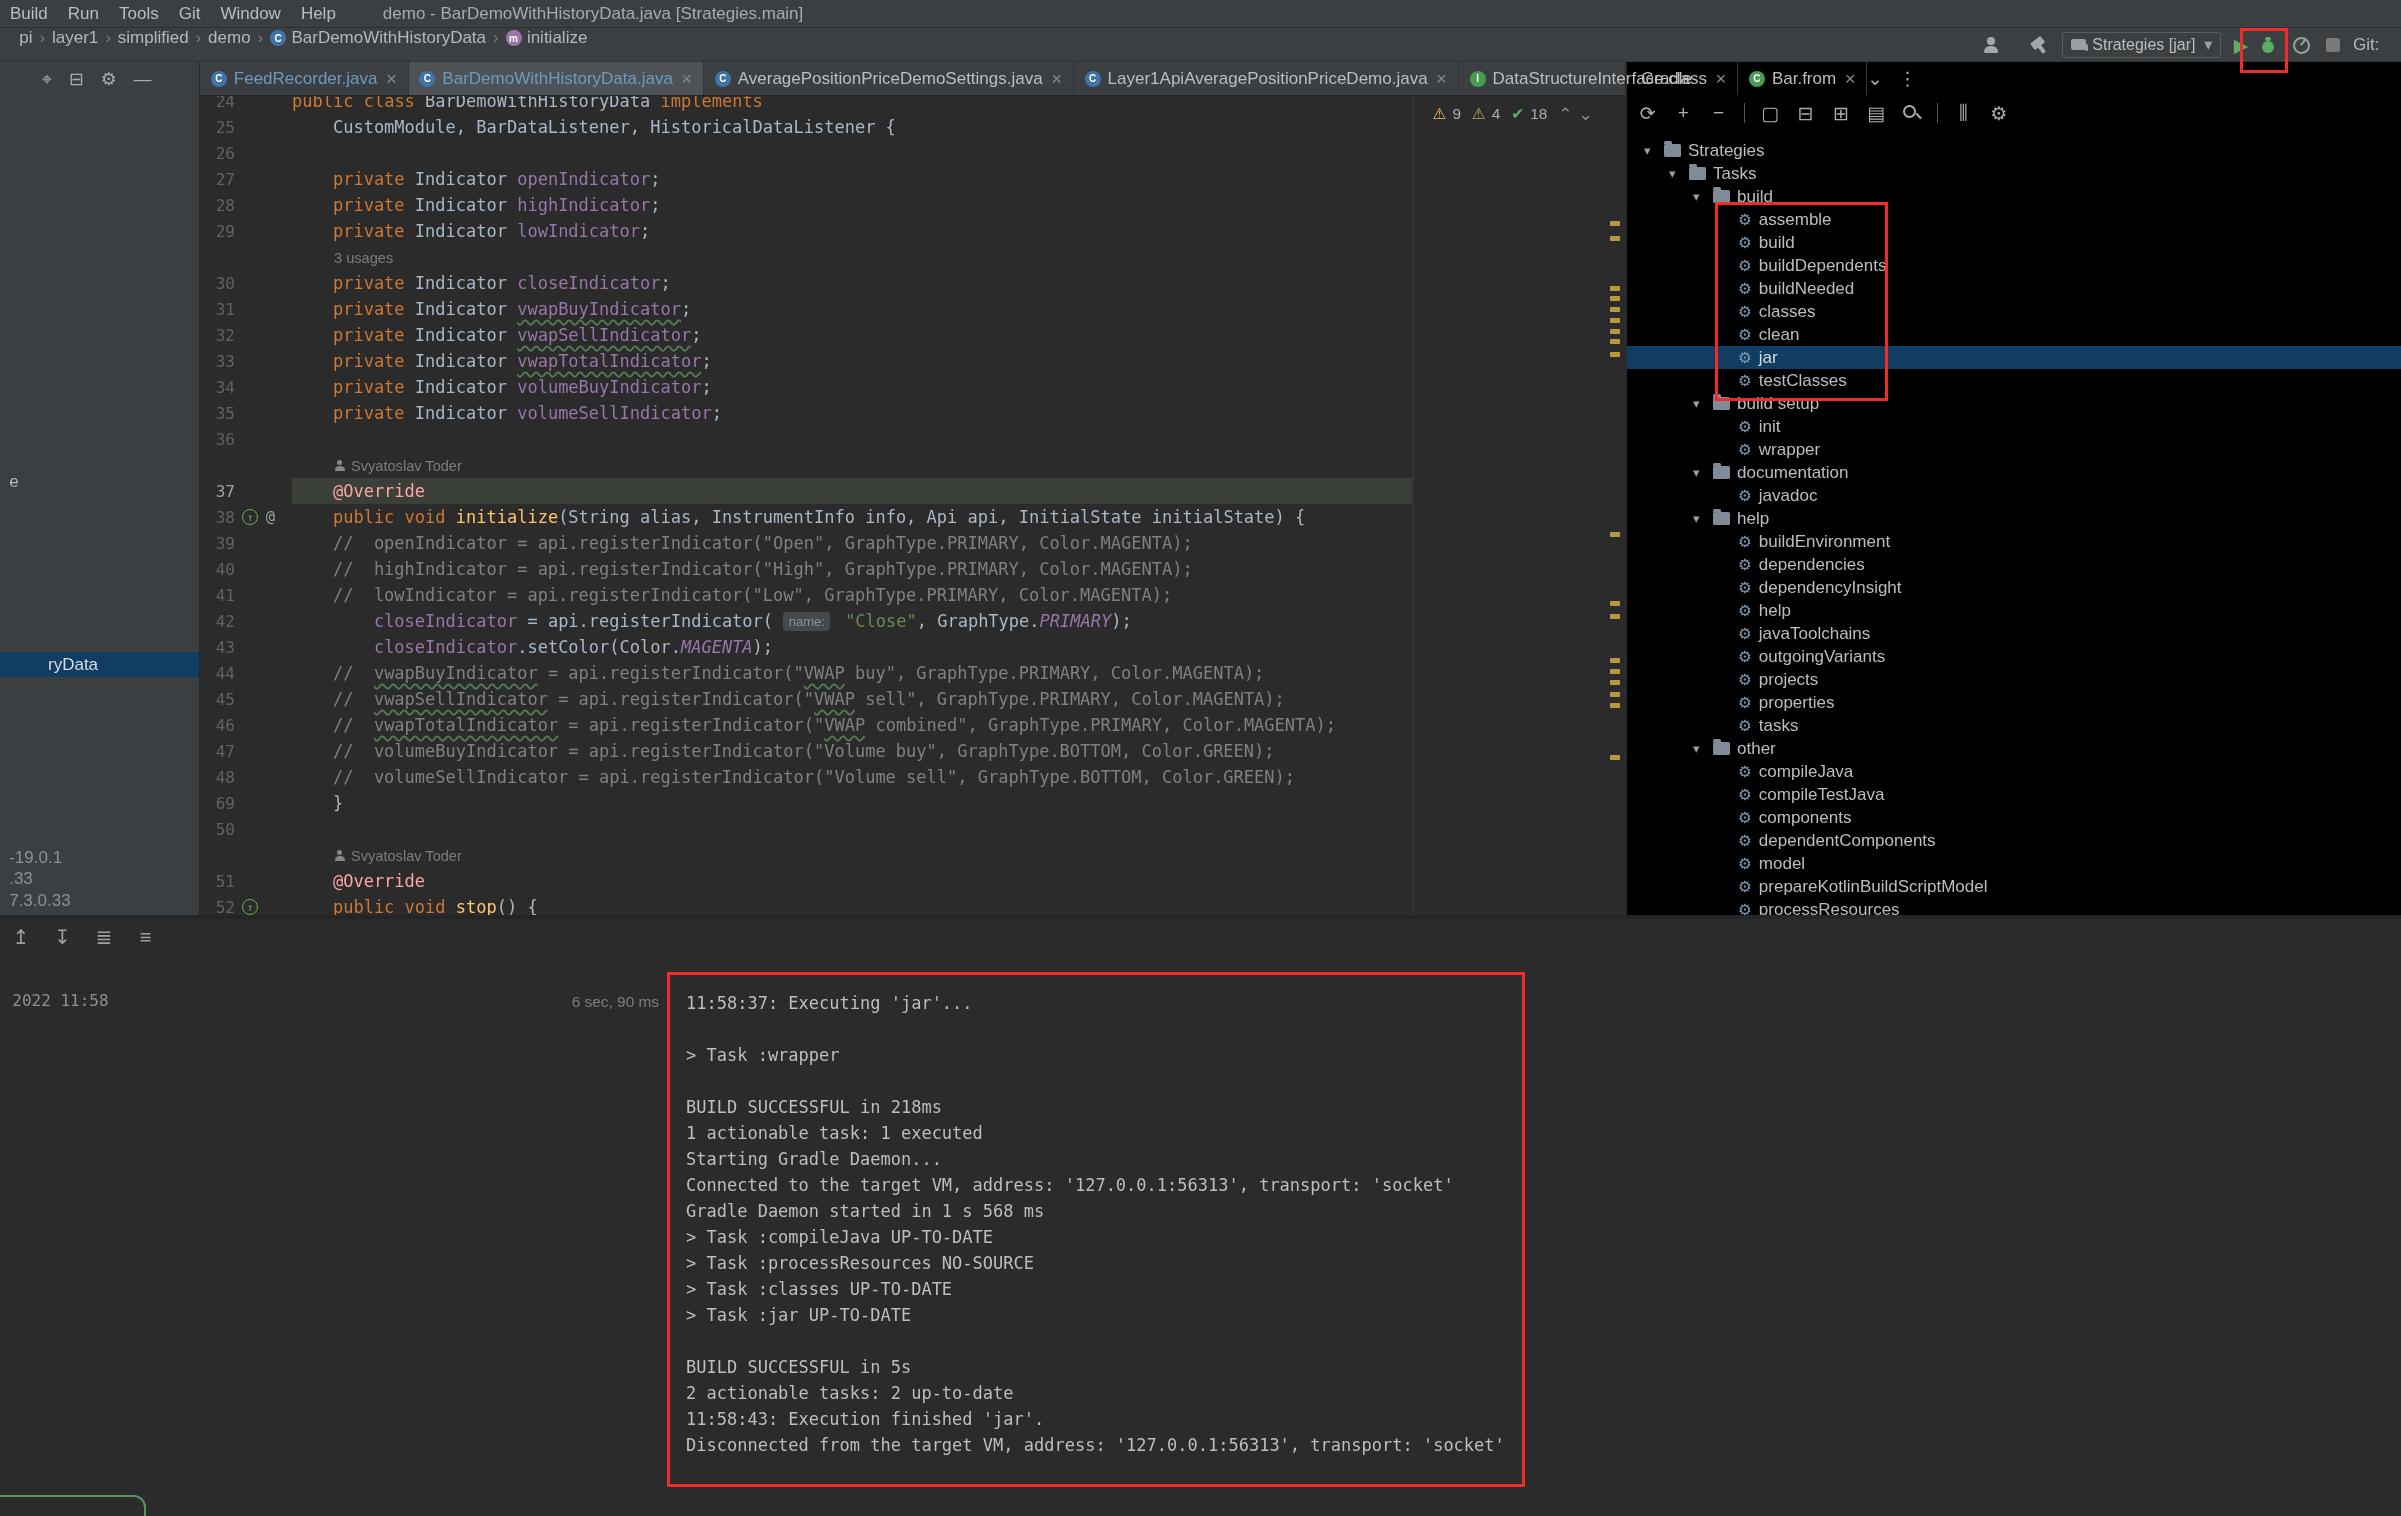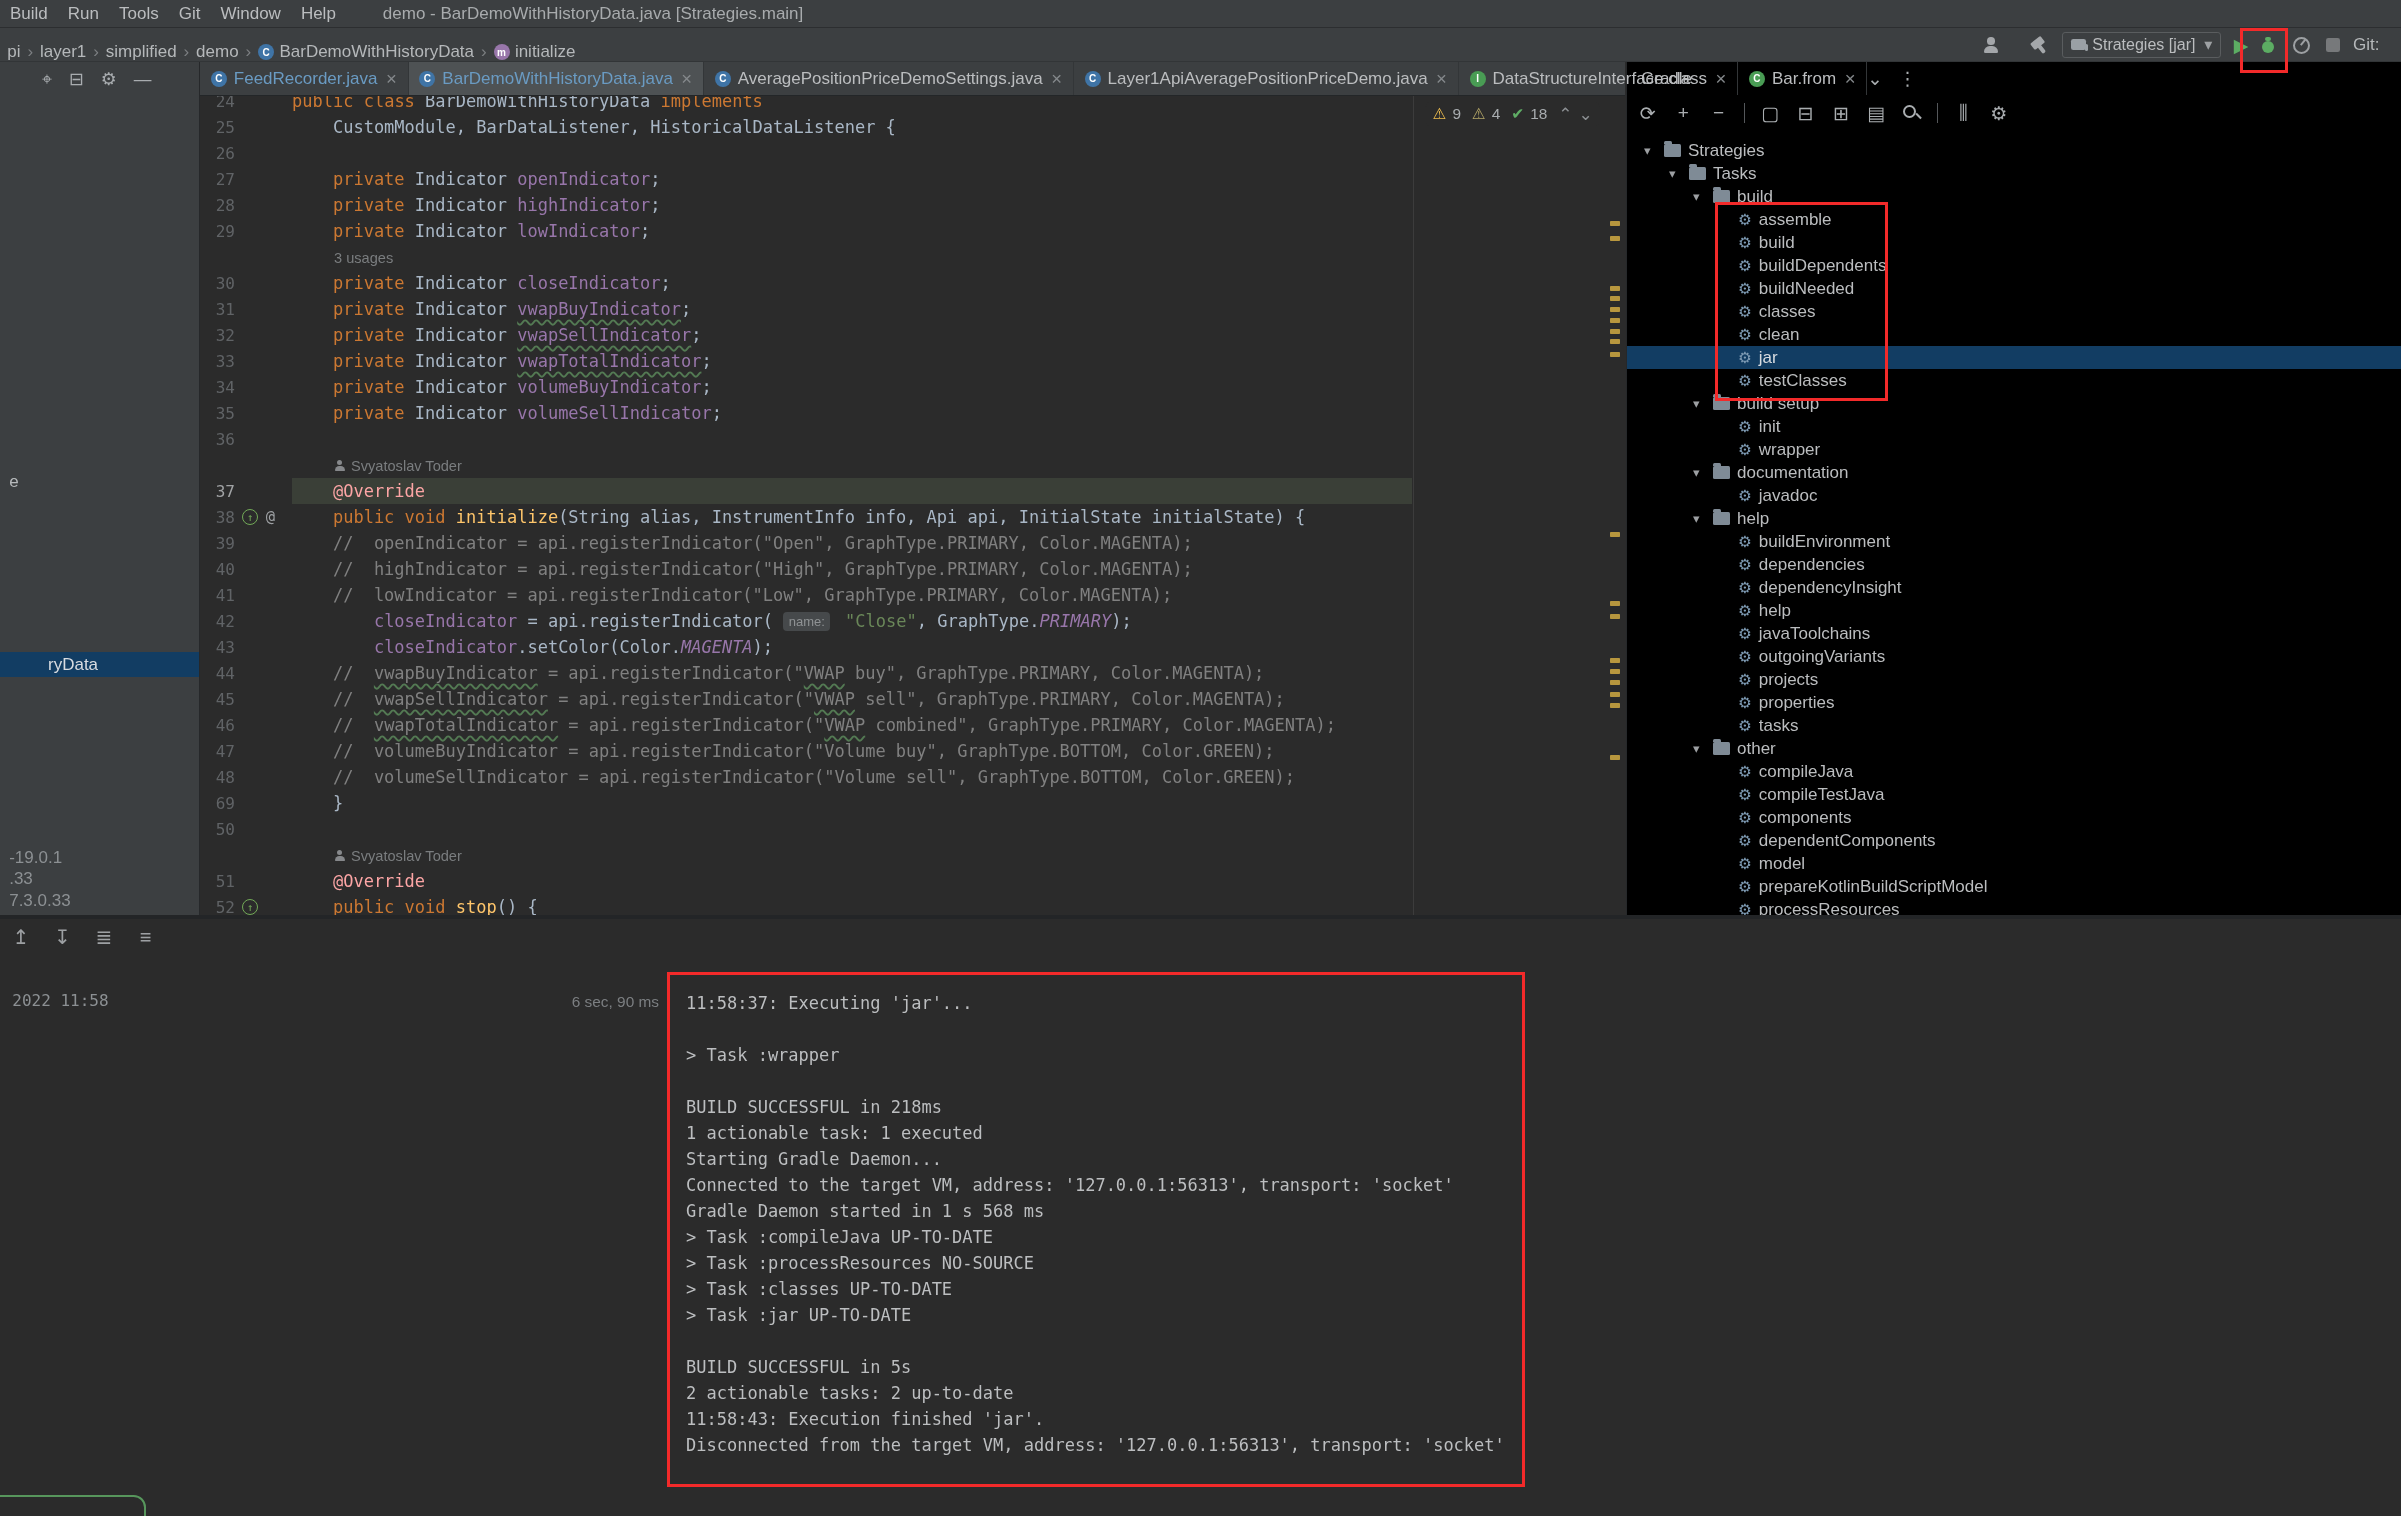--- a/index.html
+++ b/index.html
@@ -7,21 +7,21 @@
 body{position:relative;background:#2b2b2b;font-family:"Liberation Sans",sans-serif;color:#bbbdbf;overflow:hidden}
 
 
 .menubar{position:absolute;left:0;top:0;width:2401px;height:28px;background:#3c3f41;border-bottom:0.8px solid #2c2e30;display:flex;align-items:center;font-size:17px;color:#bbbdbf;z-index:6}
 .menu-items{display:flex}
 .menu-item{padding:0 10px}
 .window-title{margin-left:37px;color:#a8abad;white-space:nowrap}
 
 
 .crumb-row{position:absolute;left:0;top:28px;width:2401px;height:34px;background:#3c3f41;border-bottom:0.8px solid #323537;z-index:6}
-.crumbs{position:absolute;left:5px;top:0;height:34px;display:flex;align-items:flex-end;font-size:17px;color:#b5b8ba}
+.crumbs{position:absolute;left:17px;top:0;height:34px;display:flex;align-items:flex-start;font-size:17px;color:#b5b8ba}
 .crumb{display:flex;align-items:center;gap:5.4px;padding:0 2.3px;white-space:nowrap}
 .crumb-sep{color:#7c7f82;padding:0 4.6px}
 .mini-circle{width:16px;height:16px;border-radius:50%;color:#fff;font-size:10px;font-weight:bold;display:inline-flex;align-items:center;justify-content:center;flex:none}
 .ic-class{background:#3f74a6}.ic-method{background:#9876aa}
 .main-toolbar{position:absolute;left:0;top:0;width:100%;height:34px}
 .tb-icon{position:absolute;top:50%;transform:translateY(-50%);display:flex;align-items:center;justify-content:center;width:28px;height:28px}
 .person-ic{position:relative;width:18.5px;height:18.5px;display:inline-block}
 .person-ic::before{content:'';position:absolute;left:5.4px;top:1.5px;width:7.7px;height:7.7px;border-radius:50%;background:#a4a7aa}
 .person-ic::after{content:'';position:absolute;left:2.3px;top:10px;width:14px;height:7px;border-radius:6.2px 6.2px 1.5px 1.5px;background:#a4a7aa}
 .hammer-ic{position:relative;width:21.6px;height:21.6px}

